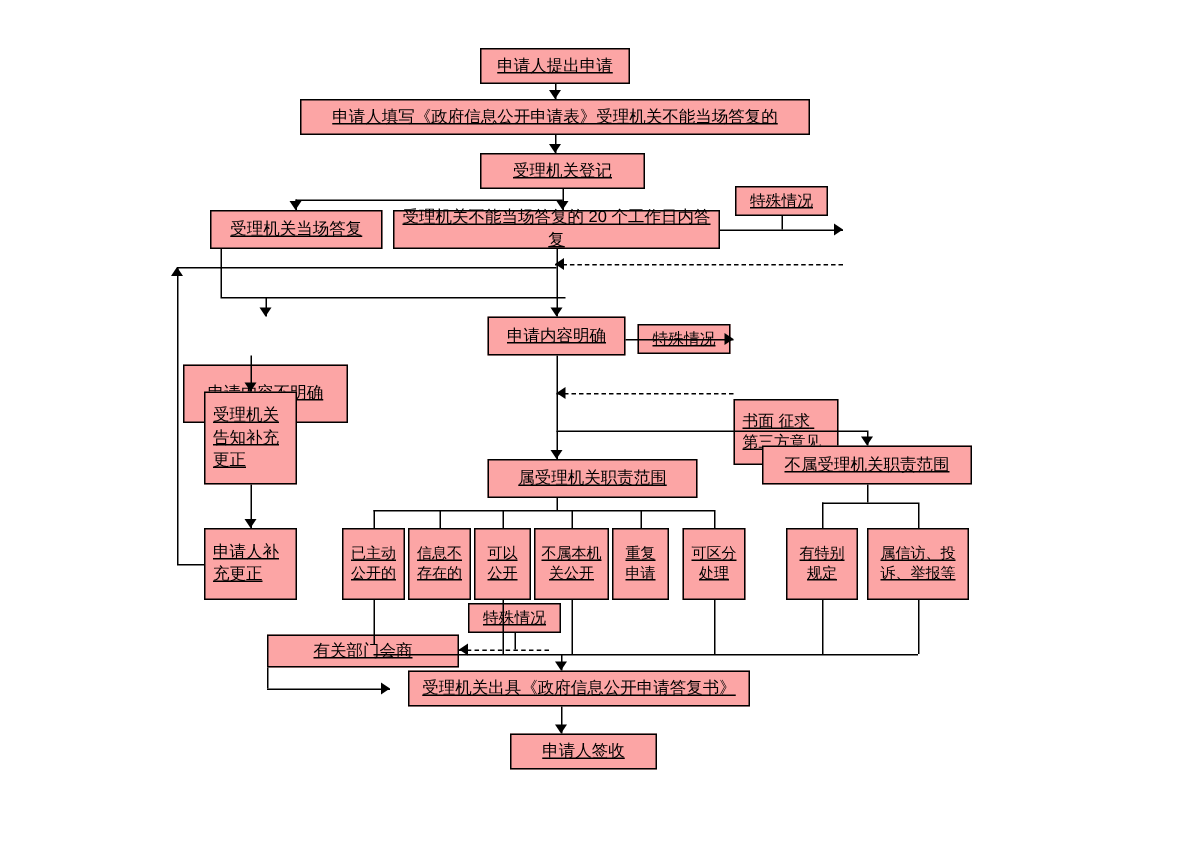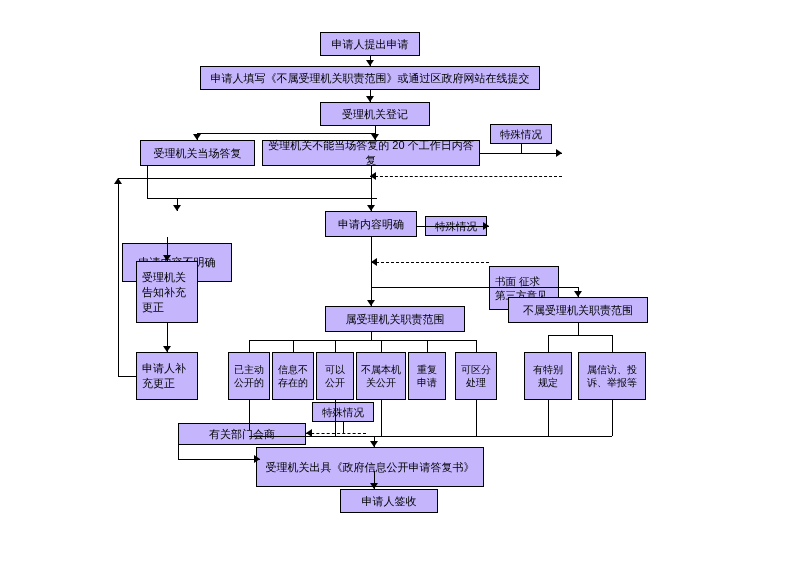--- a/index.html
+++ b/index.html
@@ -12,31 +12,32 @@
     width: 800px;
     height: 565px;
     background: #ffffff;
     font-family: "Liberation Sans", sans-serif;
     overflow: hidden;
   }
   .node {
     position: absolute;
     box-sizing: border-box;
     border: 1px solid #000000;
-    background: #c4b5fd;
+    background: #fca5a5;
     color: #000000;
     font-size: 11px;
     line-height: 15px;
     text-align: center;
     display: flex;
     align-items: center;
     justify-content: center;
     padding: 2px 3px;
     white-space: pre-wrap;
     word-break: break-all;
+    text-decoration: underline;
   }
   .node.sm { font-size: 10.5px; line-height: 14px; }
   .node.tiny { font-size: 10px; line-height: 13px; }
   .line {
     position: absolute;
     background: #000000;
   }
   .line.h { height: 1px; }
   .line.v { width: 1px; }
   .dash-h {
@@ -70,21 +71,21 @@
     border-right: 6px solid #000000;
   }
 </style>
 </head>
 <body>
 
 <div id="canvas">
 
   <div class="node" style="left:320px; top:32px; width:100px; height:24px;">申请人提出申请</div>
 
-  <div class="node" style="left:200px; top:66px; width:340px; height:24px;">申请人填写《不属受理机关职责范围》或通过区政府网站在线提交</div>
+  <div class="node" style="left:200px; top:66px; width:340px; height:24px;">申请人填写《政府信息公开申请表》受理机关不能当场答复的</div>
 
   <div class="node" style="left:320px; top:102px; width:110px; height:24px;">受理机关登记</div>
 
   <div class="node" style="left:140px; top:140px; width:115px; height:26px;">受理机关当场答复</div>
 
   <div class="node" style="left:262px; top:140px; width:218px; height:26px;">受理机关不能当场答复的 20 个工作日内答复</div>
 
   <div class="node sm" style="left:490px; top:124px; width:62px; height:20px;">特殊情况</div>
 
 
@@ -117,21 +118,21 @@
   <div class="node tiny" style="left:455px; top:352px; width:42px; height:48px; padding:3px 4px;">可区分处理</div>
 
   <div class="node tiny" style="left:524px; top:352px; width:48px; height:48px; padding:3px 4px;">有特别规定</div>
 
   <div class="node tiny" style="left:578px; top:352px; width:68px; height:48px; padding:3px 4px;">属信访、投诉、举报等</div>
 
   <div class="node sm" style="left:312px; top:402px; width:62px; height:20px;">特殊情况</div>
 
   <div class="node" style="left:178px; top:423px; width:128px; height:22px;">有关部门会商</div>
 
-  <div class="node" style="left:256px; top:447px; width:228px; height:40px;">受理机关出具《政府信息公开申请答复书》</div>
+  <div class="node" style="left:272px; top:447px; width:228px; height:24px;">受理机关出具《政府信息公开申请答复书》</div>
 
   <div class="node" style="left:340px; top:489px; width:98px; height:24px;">申请人签收</div>
 
   <div class="line v" style="left:370px; top:56px; height:10px;"></div>
   <div class="arrow down" style="left:366px; top:60px;"></div>
 
   <div class="line v" style="left:370px; top:90px; height:12px;"></div>
   <div class="arrow down" style="left:366px; top:96px;"></div>
 
   <div class="line v" style="left:375px; top:126px; height:8px;"></div>

